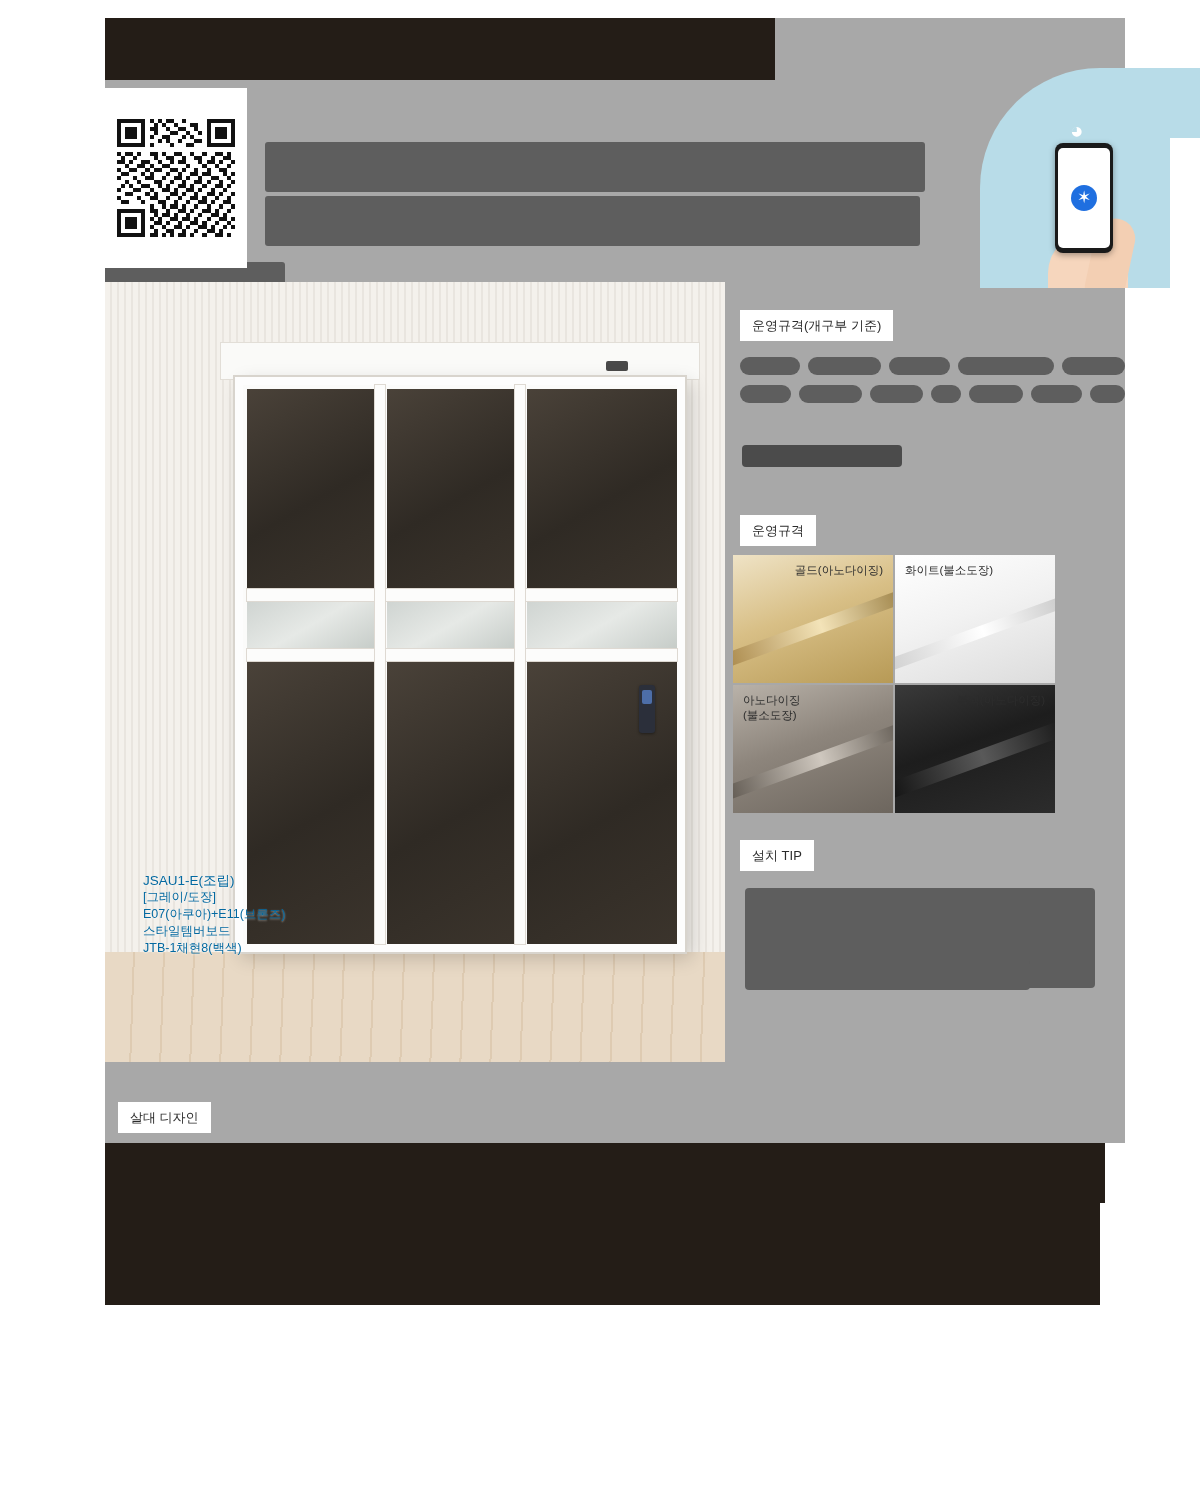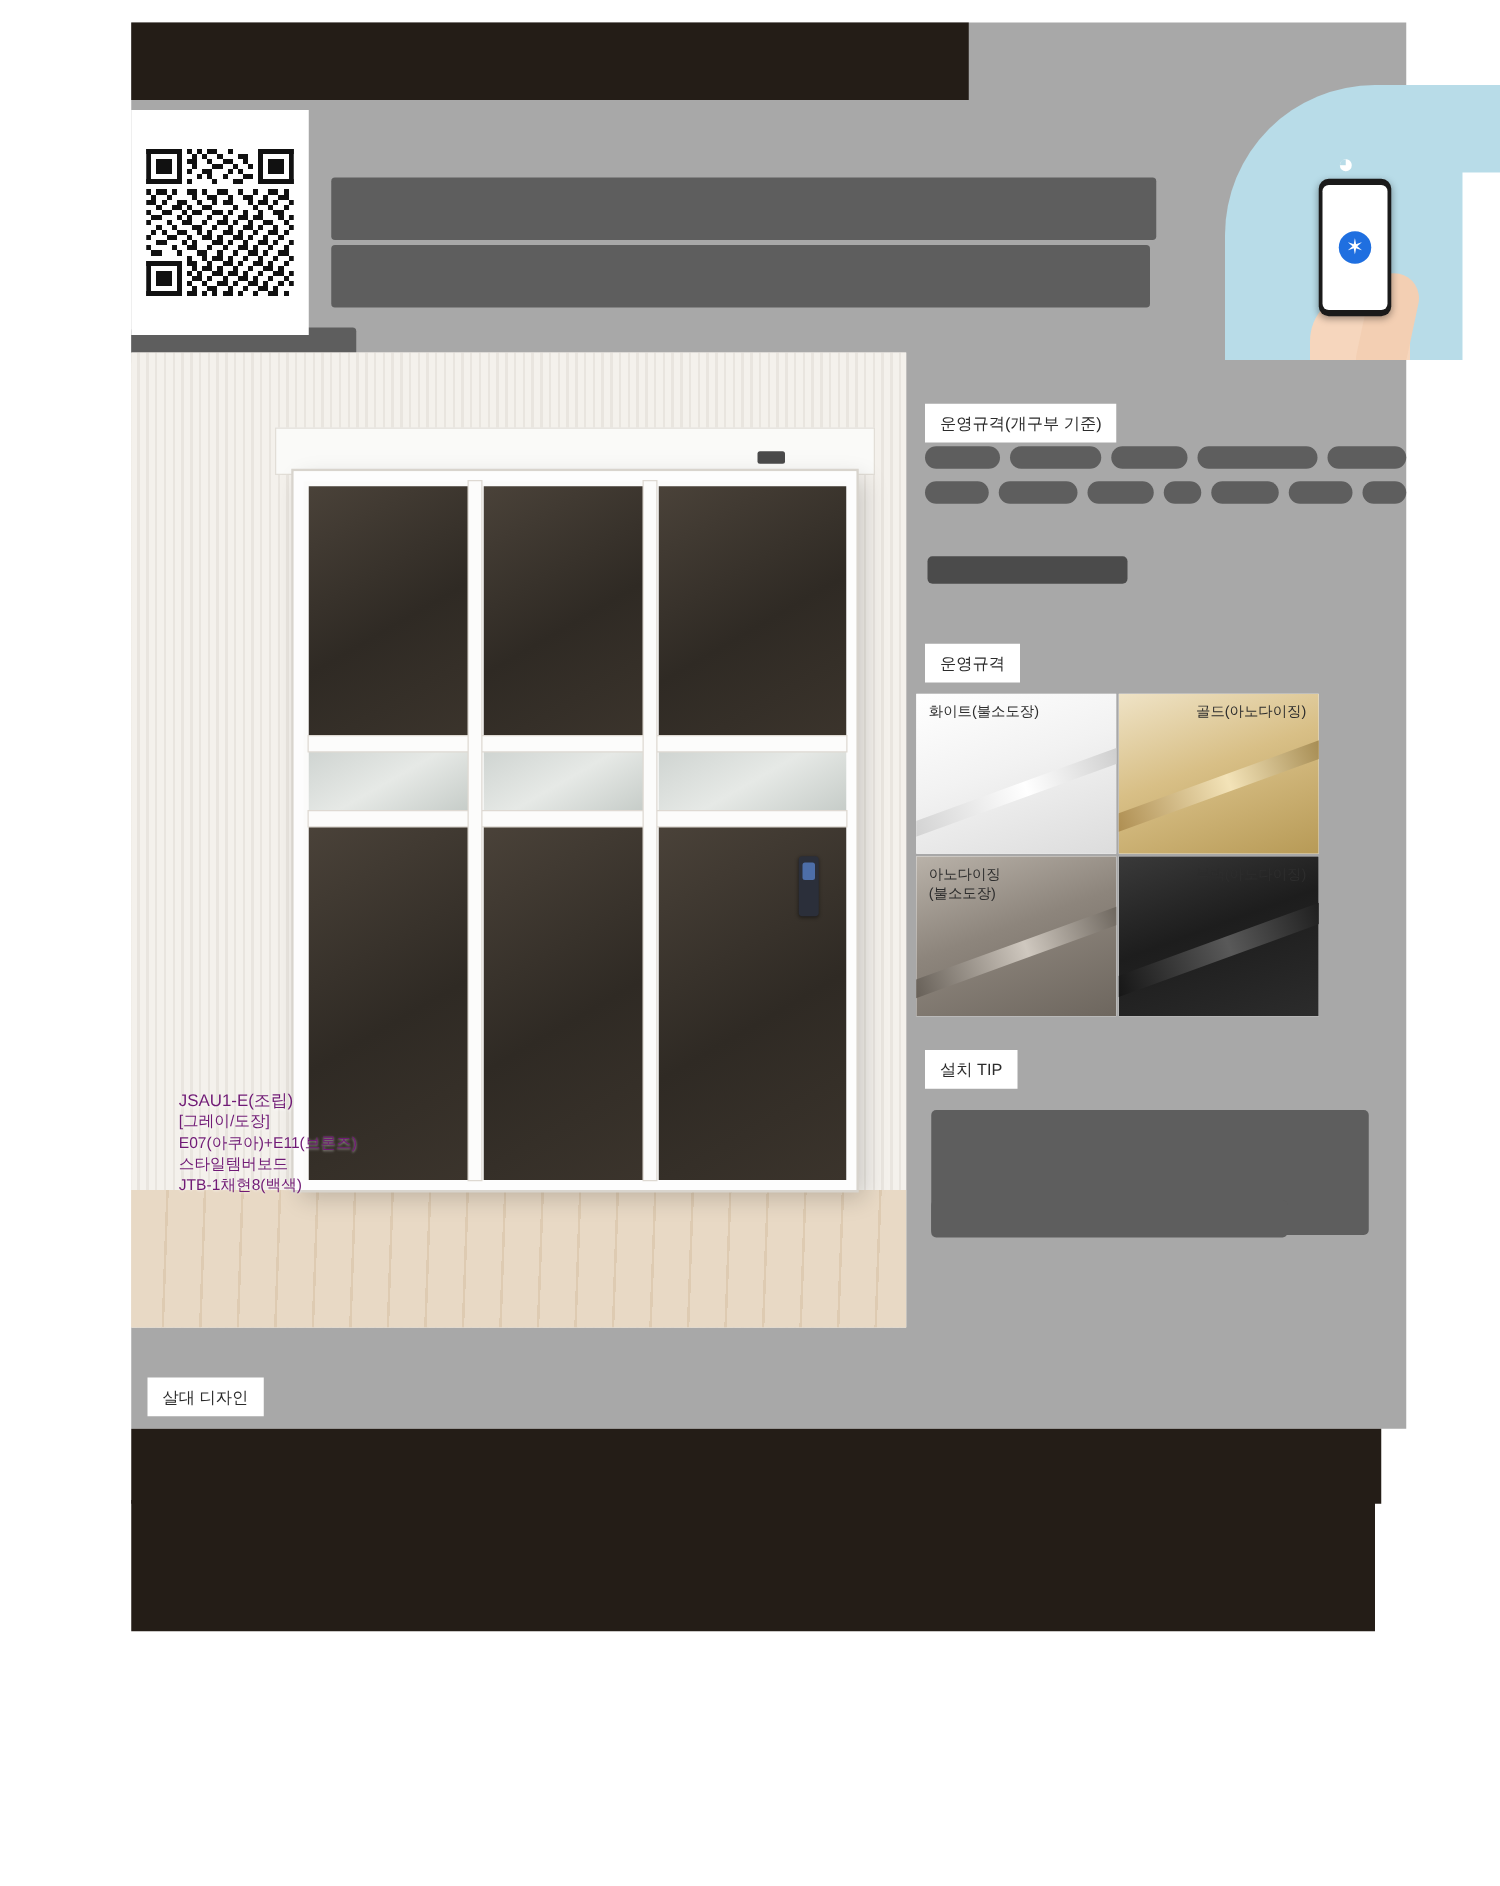--- a/index.html
+++ b/index.html
@@ -184,37 +184,37 @@
     width:16px;height:48px;background:#2b2f3a;border-radius:3px;
     box-shadow:0 1px 3px rgba(0,0,0,.4);
   }
   .keypad:after{
     content:"";position:absolute;left:3px;top:5px;width:10px;height:14px;
     background:#4d6ea8;border-radius:2px;
   }
   .photo-caption{
     position:absolute;
     left:38px;bottom:105px;
-    color:#701a75;
+    color:#0369a1;
     font-size:12.5px;
     line-height:17px;
     text-shadow:0 1px 2px rgba(255,255,255,.6);
   }
   .photo-caption .big{font-size:13.5px;}
 
   
   .sec-label{
     position:absolute;
     background:#ffffff;
     color:#2b2b2b;
     font-size:13px;
     padding:7px 12px 6px 12px;
     white-space:nowrap;
   }
-  .spec-label{left:740px;top:323px;}
+  .spec-label{left:740px;top:310px;}
   .color-label{left:740px;top:515px;}
   .tip-label{left:740px;top:840px;text-align:right;}
   .design-label{left:118px;top:1102px;}
 
   
   .spec-rows{position:absolute;left:740px;top:357px;width:385px;}
   .spec-row{display:flex;gap:8px;margin-bottom:10px;}
   .chip{
     height:18px;background:#5e5e5e;border-radius:9px;
   }
@@ -610,26 +610,26 @@
       <span class="chip" style="width:62px"></span>
         <span class="chip" style="width:58px"></span>
       <span class="chip" style="width:40px"></span>
     </div>
   </div>
   <div class="spec-extra"></div>
 
   <div class="sec-label color-label">운영규격</div>
   <div class="swatches">
     <div class="swatch">
+      <div class="sw-img sw-gold"></div>
+      <div class="cap right">골드(아노다이징)</div>
+    </div>
+    <div class="swatch">
       <div class="sw-img sw-white"></div>
       <div class="cap">화이트(불소도장)</div>
-    </div>
-    <div class="swatch">
-      <div class="sw-img sw-gold"></div>
-      <div class="cap right">골드(아노다이징)</div>
     </div>
     <div class="swatch">
       <div class="sw-img sw-grey"></div>
       <div class="cap" style="white-space:pre-line">아노다이징
 (불소도장)</div>
     </div>
     <div class="swatch">
       <div class="sw-img sw-black">
           <span class="stripe"></span>
         </div>

